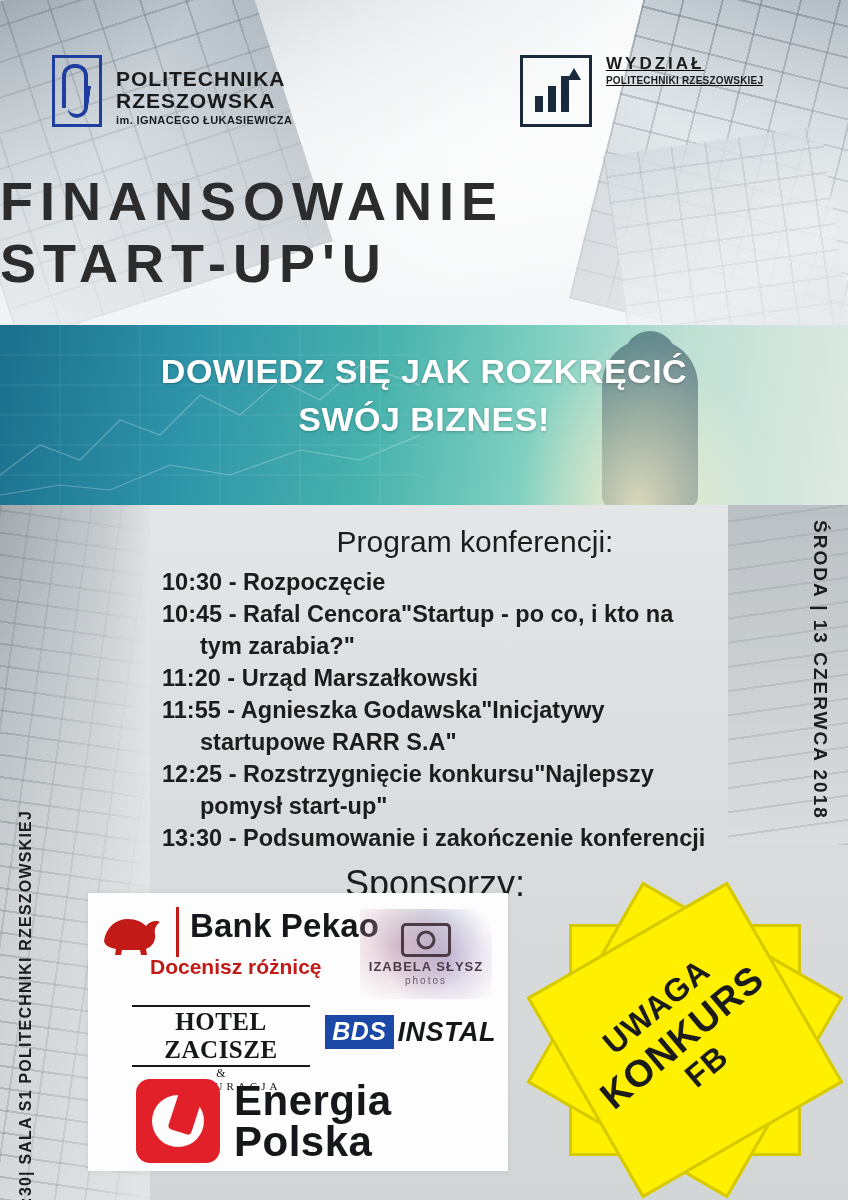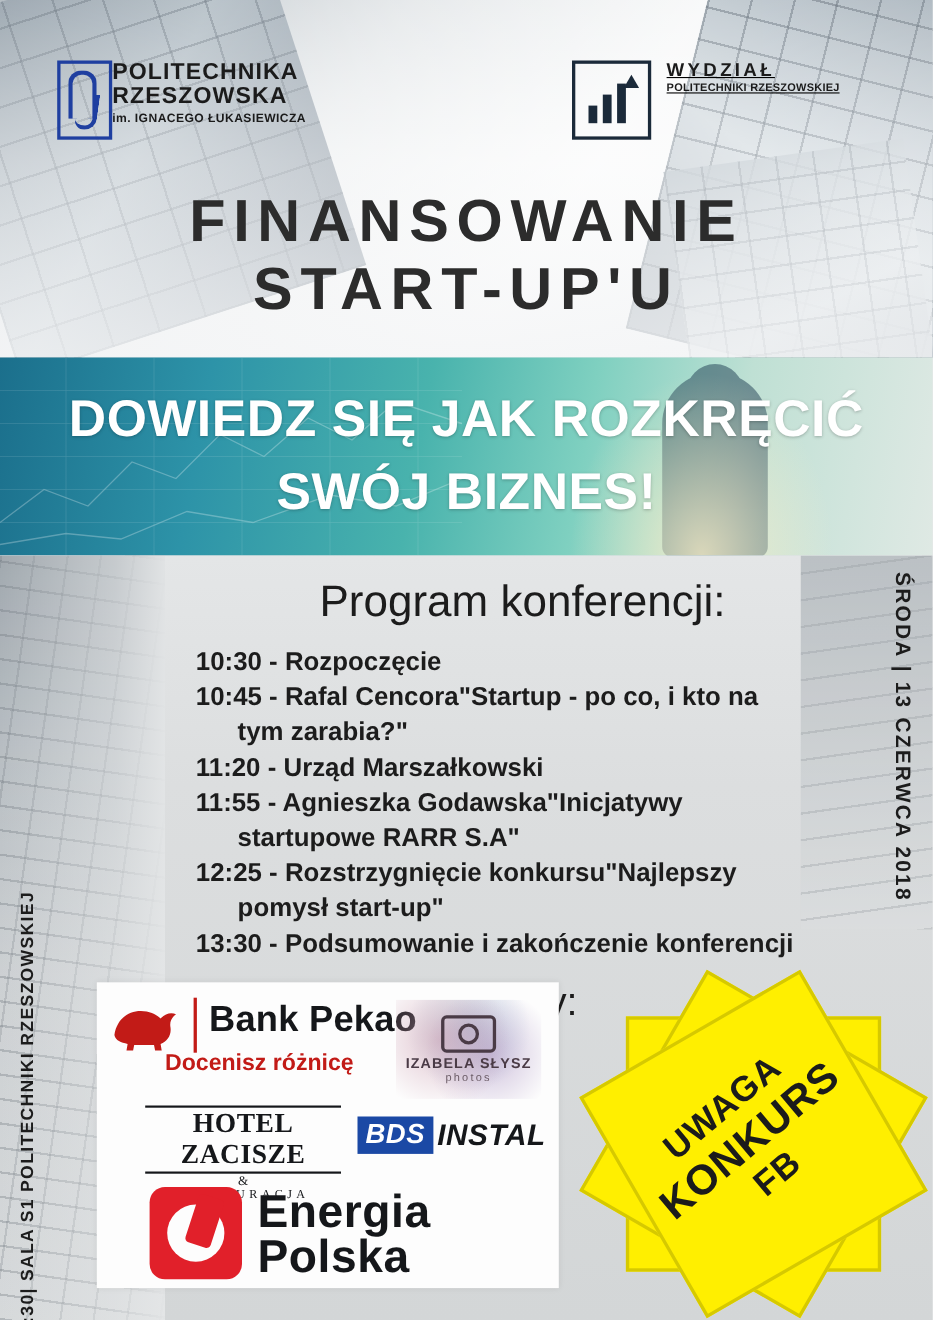--- a/index.html
+++ b/index.html
@@ -67,21 +67,21 @@
   }
 
   
   .logo-row {
     position: absolute;
     left: 0; top: 55px;
     width: 848px; height: 110px;
   }
   .logo-pol {
     position: absolute; left: 52px; top: 0;
-    display: flex; align-items: flex-start; gap: 0;
+    display: flex; align-items: flex-end; gap: 14px;
   }
   .logo-mark {
     width: 44px; height: 66px;
     border: 3px solid #1f3fa0;
     position: relative;
     flex: none;
   }
   .logo-mark::before {
     content: "";
     position: absolute; left: 7px; top: 6px;
@@ -150,21 +150,20 @@
   }
   .logo-wz-text .w3 {
     font-weight: bold; font-size: 10px; letter-spacing: .2px; color: #1b1b1b; margin-top: 3px;
   }
 
   
   .main-title {
     position: absolute;
     left: 0; top: 170px;
     width: 848px;
-    text-align: center;
     color: #2c2c2c;
   }
   .main-title .t-line1 {
     font-weight: bold;
     font-size: 54px;
     letter-spacing: 7px;
     line-height: 1.15;
   }
   .main-title .t-line2 {
     font-weight: bold;
@@ -206,21 +205,21 @@
     position: absolute; right: 80px; bottom: 0;
     width: 260px; height: 180px;
     background: radial-gradient(ellipse at 50% 100%, rgba(255,240,200,.75), rgba(255,240,200,0) 65%);
   }
   .banner-text {
     position: absolute; left: 0; top: 22px;
     width: 848px;
     text-align: center;
     color: #ffffff;
     font-weight: bold;
-    font-size: 47px;
+    font-size: 34px;
     line-height: 1.42;
     letter-spacing: .5px;
     text-shadow: 0 1px 3px rgba(0,0,0,.25);
   }
 
   
   .lower-bg {
     position: absolute;
     left: 0; top: 505px;
     width: 848px; height: 695px;
@@ -252,27 +251,27 @@
 
   
   .program {
     position: absolute;
     left: 150px; top: 525px;
     width: 640px;
     color: #1c1c1c;
   }
   .program-heading {
     text-align: center;
-    font-size: 40px;
+    font-size: 30px;
     font-weight: 500;
     margin-bottom: 8px;
     padding-left: 10px;
   }
   .program-list {
-    margin: 16px; padding: 0 0 0 12px;
+    margin: 0; padding: 0 0 0 12px;
     list-style: none;
   }
   .program-list li {
     font-size: 23.5px;
     font-weight: bold;
     line-height: 1.36;
     color: #1c1c1c;
   }
   .program-list li .cont {
     display: block;

